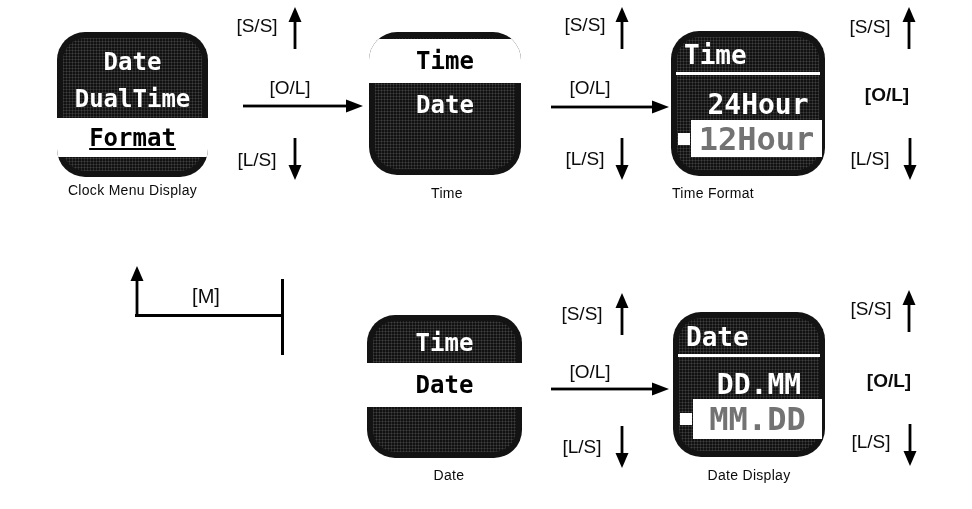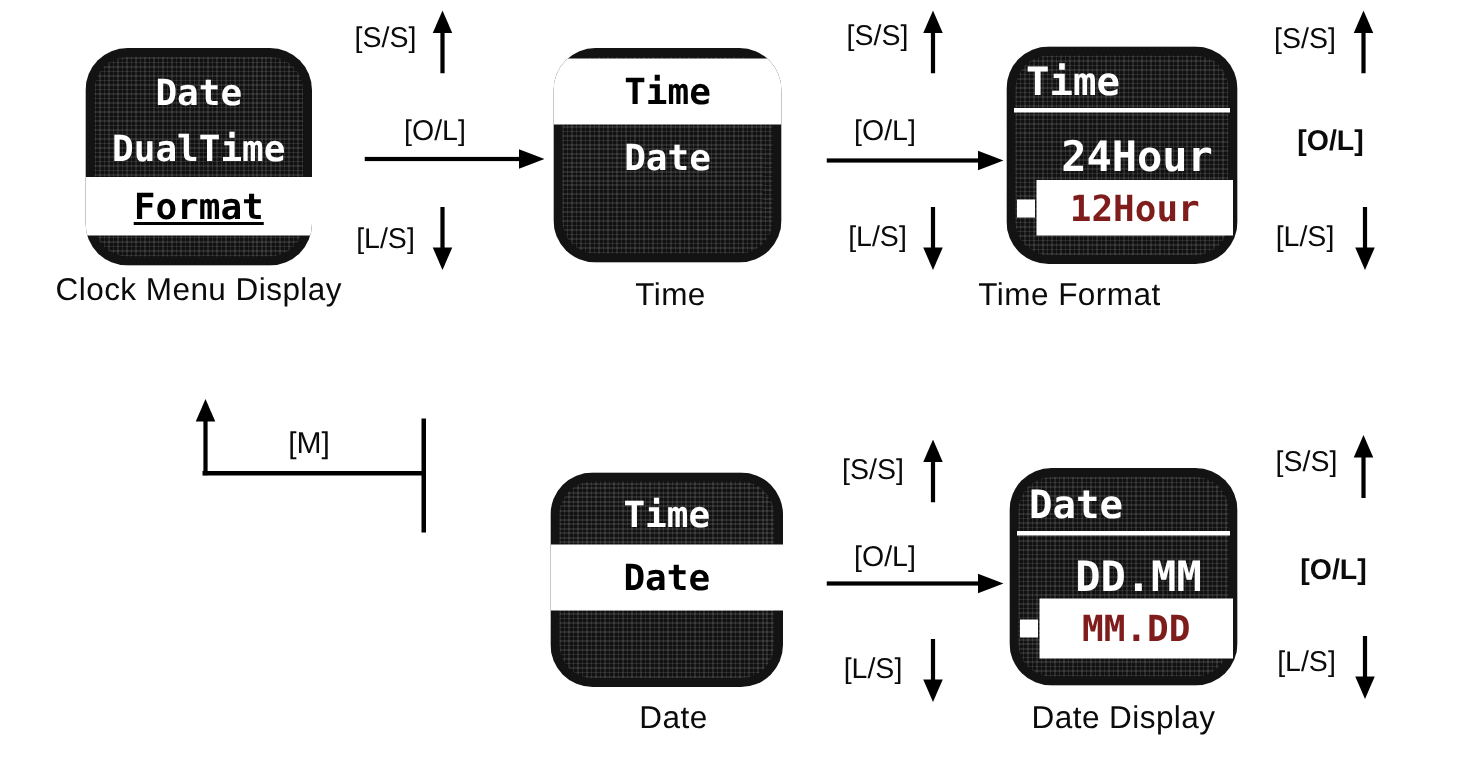--- a/index.html
+++ b/index.html
@@ -16,25 +16,25 @@
       repeating-linear-gradient(90deg, rgba(255,255,255,0.10) 0 1px, transparent 1px 3px);
     box-shadow:inset 0 0 0 6px #131313;
     font-family:"DejaVu Sans Mono",monospace;font-weight:bold;color:#fff;
   }
   .mline{display:flex;align-items:center;justify-content:center;font-size:24px;letter-spacing:0px;}
   .mline.hl{background:#ffffff;color:#000000;}
   .lcd-title{display:flex;align-items:flex-end;font-size:26px;padding-left:13px;}
   .lcd-rule{height:3px;background:#ffffff;margin:2px 5px 0 5px;}
   .opt-plain{display:flex;align-items:center;justify-content:center;font-size:28px;padding-left:20px;}
   .opt-row{position:relative;}
-  .opt-band{position:absolute;left:20px;right:3px;top:0;bottom:0;background:#ffffff;color:#7f1d1d;
-            display:flex;align-items:center;justify-content:center;font-size:24px;}
+  .opt-band{position:absolute;left:20px;right:3px;top:0;bottom:0;background:#ffffff;color:#737373;
+            display:flex;align-items:center;justify-content:center;font-size:32px;}
   .opt-marker{position:absolute;left:7px;top:50%;transform:translateY(-50%);width:12px;height:12px;background:#ffffff;}
   
-  .caption{position:absolute;font-size:21px;letter-spacing:0.3px;text-align:center;color:#0b0b0b;}
+  .caption{position:absolute;font-size:14px;letter-spacing:0.3px;text-align:center;color:#0b0b0b;}
   .btn-label{position:absolute;font-size:19px;width:48px;text-align:center;color:#0b0b0b;}
   .btn-label.bold{font-weight:bold;}
   .mlabel{position:absolute;font-size:20px;width:40px;text-align:center;color:#0b0b0b;}
   
   svg.arr{position:absolute;}
   svg.arr *{fill:#000;}
   .hline,.vline{position:absolute;background:#000;}
 </style>
 </head>
 <body>

